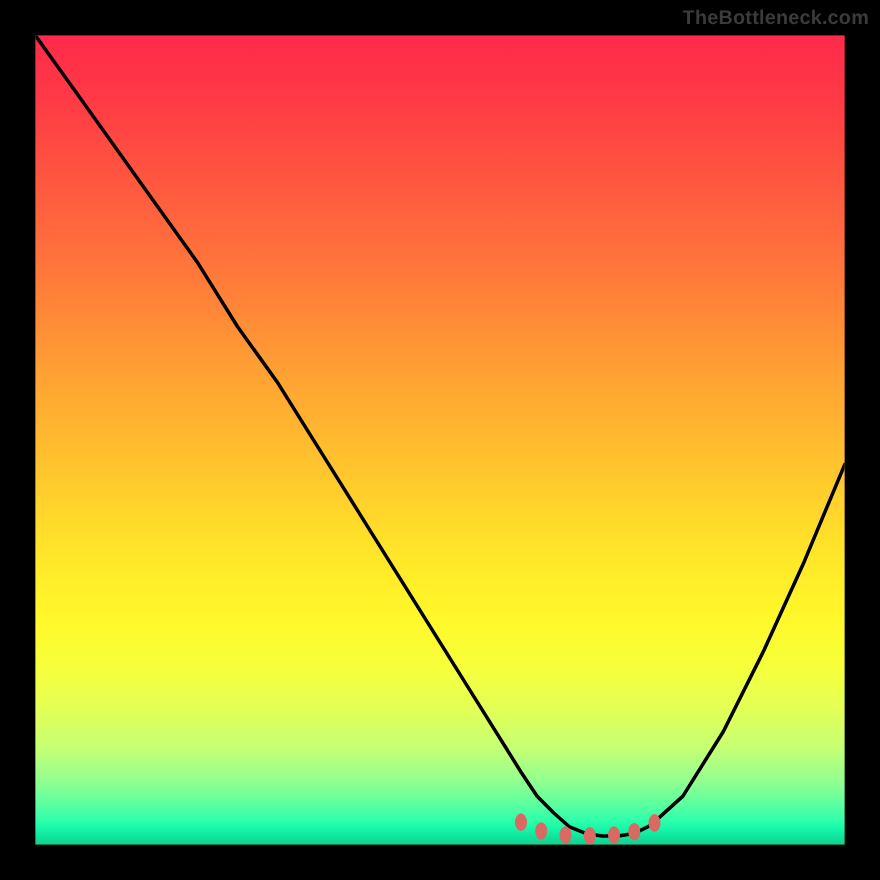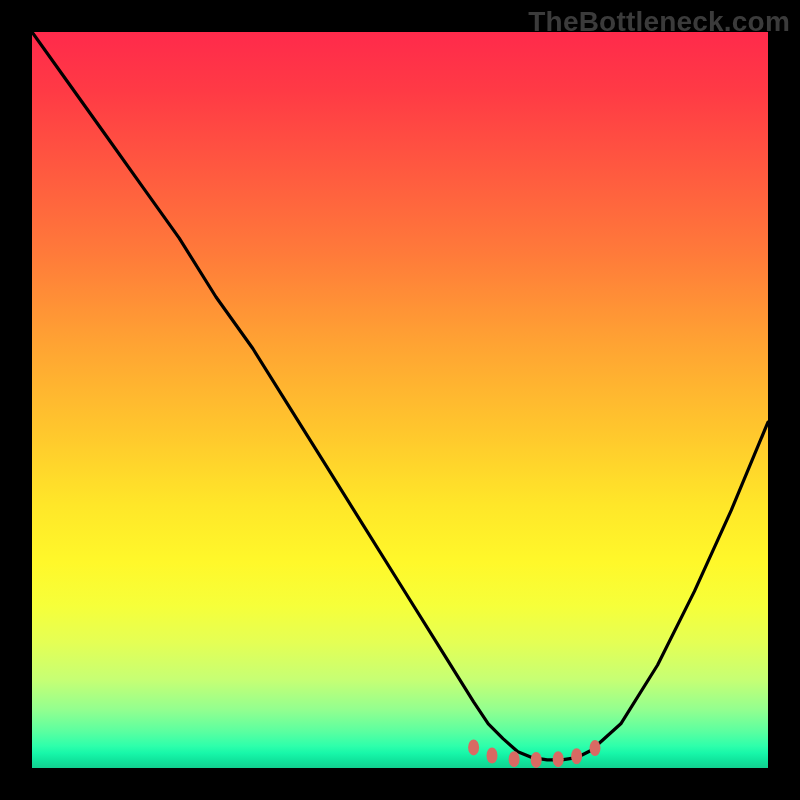--- a/index.html
+++ b/index.html
@@ -43,21 +43,21 @@
       #2effab 97%,
       #17f7a9 98%,
       #10e49c 99%,
       #12d090 100%);
   }
   .watermark {
     position: absolute;
     top: 6px;
     right: 10px;
     color: #3b3b3b;
-    font-size: 28px;
+    font-size: 18px;
     font-weight: 600;
     letter-spacing: 0.2px;
     margin-left: 28px;
   }
   svg.curve {
     position: absolute;
     left: 0; top: 0;
     width: 100%; height: 100%;
   }
 </style>

